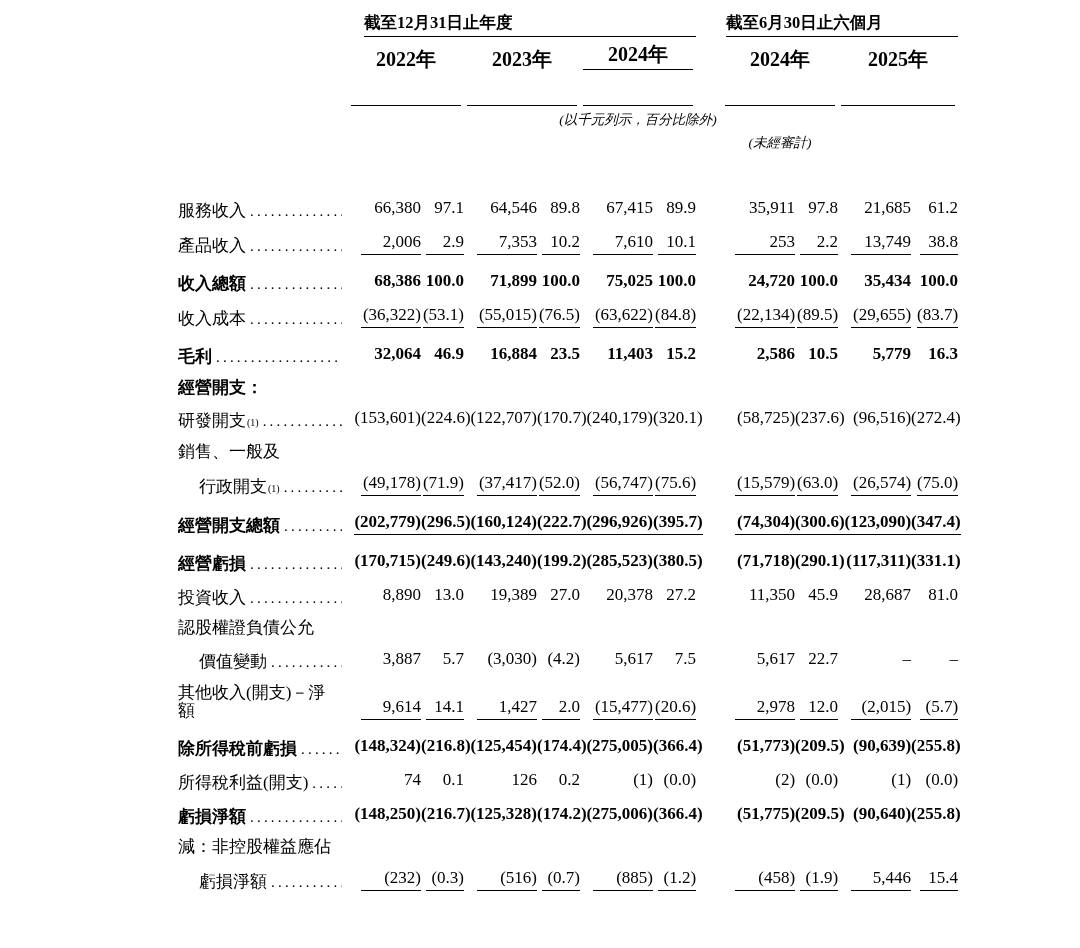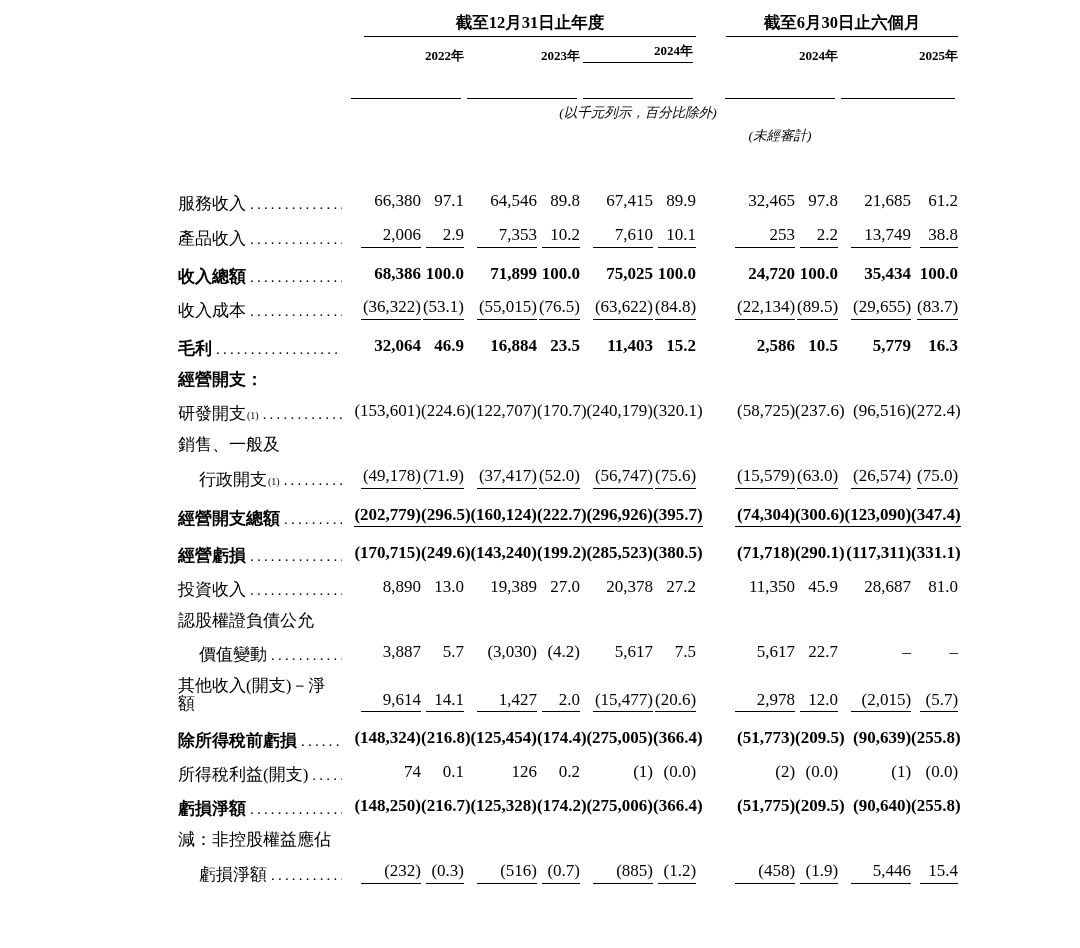--- a/index.html
+++ b/index.html
@@ -5,25 +5,25 @@
   html,body{margin:0;padding:0;background:#fff;}
   body{
     width:1080px;height:948px;overflow:hidden;color:#000;
     font-family:"Liberation Serif","DejaVu Serif",serif;
   }
   .page{padding:14px 0 0 178px;}
   table.fin{border-collapse:collapse;table-layout:fixed;width:780px;}
   td{padding:0;vertical-align:bottom;font-size:17px;line-height:1.05;}
 
   
-  .grp{border-bottom:1.6px solid #000;padding-bottom:5px;text-align:center;
+  .grp{border-bottom:1.6px solid #000;padding-bottom:5px;
        font-weight:bold;font-size:16.5px;white-space:nowrap;}
   .grp-annual{margin-left:16px;}
   .grp-interim{margin-left:4px;}
-  tr.r-years td{padding-top:7px;text-align:right;font-weight:bold;font-size:13px;}
+  tr.r-years td{padding-top:7px;text-align:center;font-weight:bold;font-size:20px;}
   .yru{border-bottom:1.3px solid #000;padding-bottom:4px;margin:0 3px;}
   tr.r-rule td{height:36px;}
   .rule{border-bottom:1.2px solid #000;margin:0 3px;}
   tr.r-unit td{padding-top:6px;text-align:center;font-style:italic;font-size:16px;}
   tr.r-note td{height:23px;position:relative;}
   .note{position:absolute;left:50%;bottom:2px;transform:translateX(-50%);
         white-space:nowrap;font-style:italic;font-size:13.5px;}
 
   
   tr.gap-row td{height:34px;}
@@ -134,21 +134,21 @@
               <span class="dots"></span>
             </div>
           </td>
           <td class="num"><span class="v m">66,380</span></td>
           <td class="num"><span class="v p">97.1</span></td>
           <td class="num"><span class="v m">64,546</span></td>
           <td class="num"><span class="v p">89.8</span></td>
           <td class="num"><span class="v m">67,415</span></td>
           <td class="num"><span class="v p">89.9</span></td>
           <td class="spc"></td>
-          <td class="num"><span class="v m">32,465</span></td>
+          <td class="num"><span class="v m">35,911</span></td>
           <td class="num"><span class="v p">97.8</span></td>
           <td class="num"><span class="v m">21,685</span></td>
           <td class="num"><span class="v p">61.2</span></td>
         </tr>
         <tr class="brow data">
           <td class="lbl">
             <div class="lblc">
               <span>產品收入</span>
               <span class="dots"></span>
             </div>

